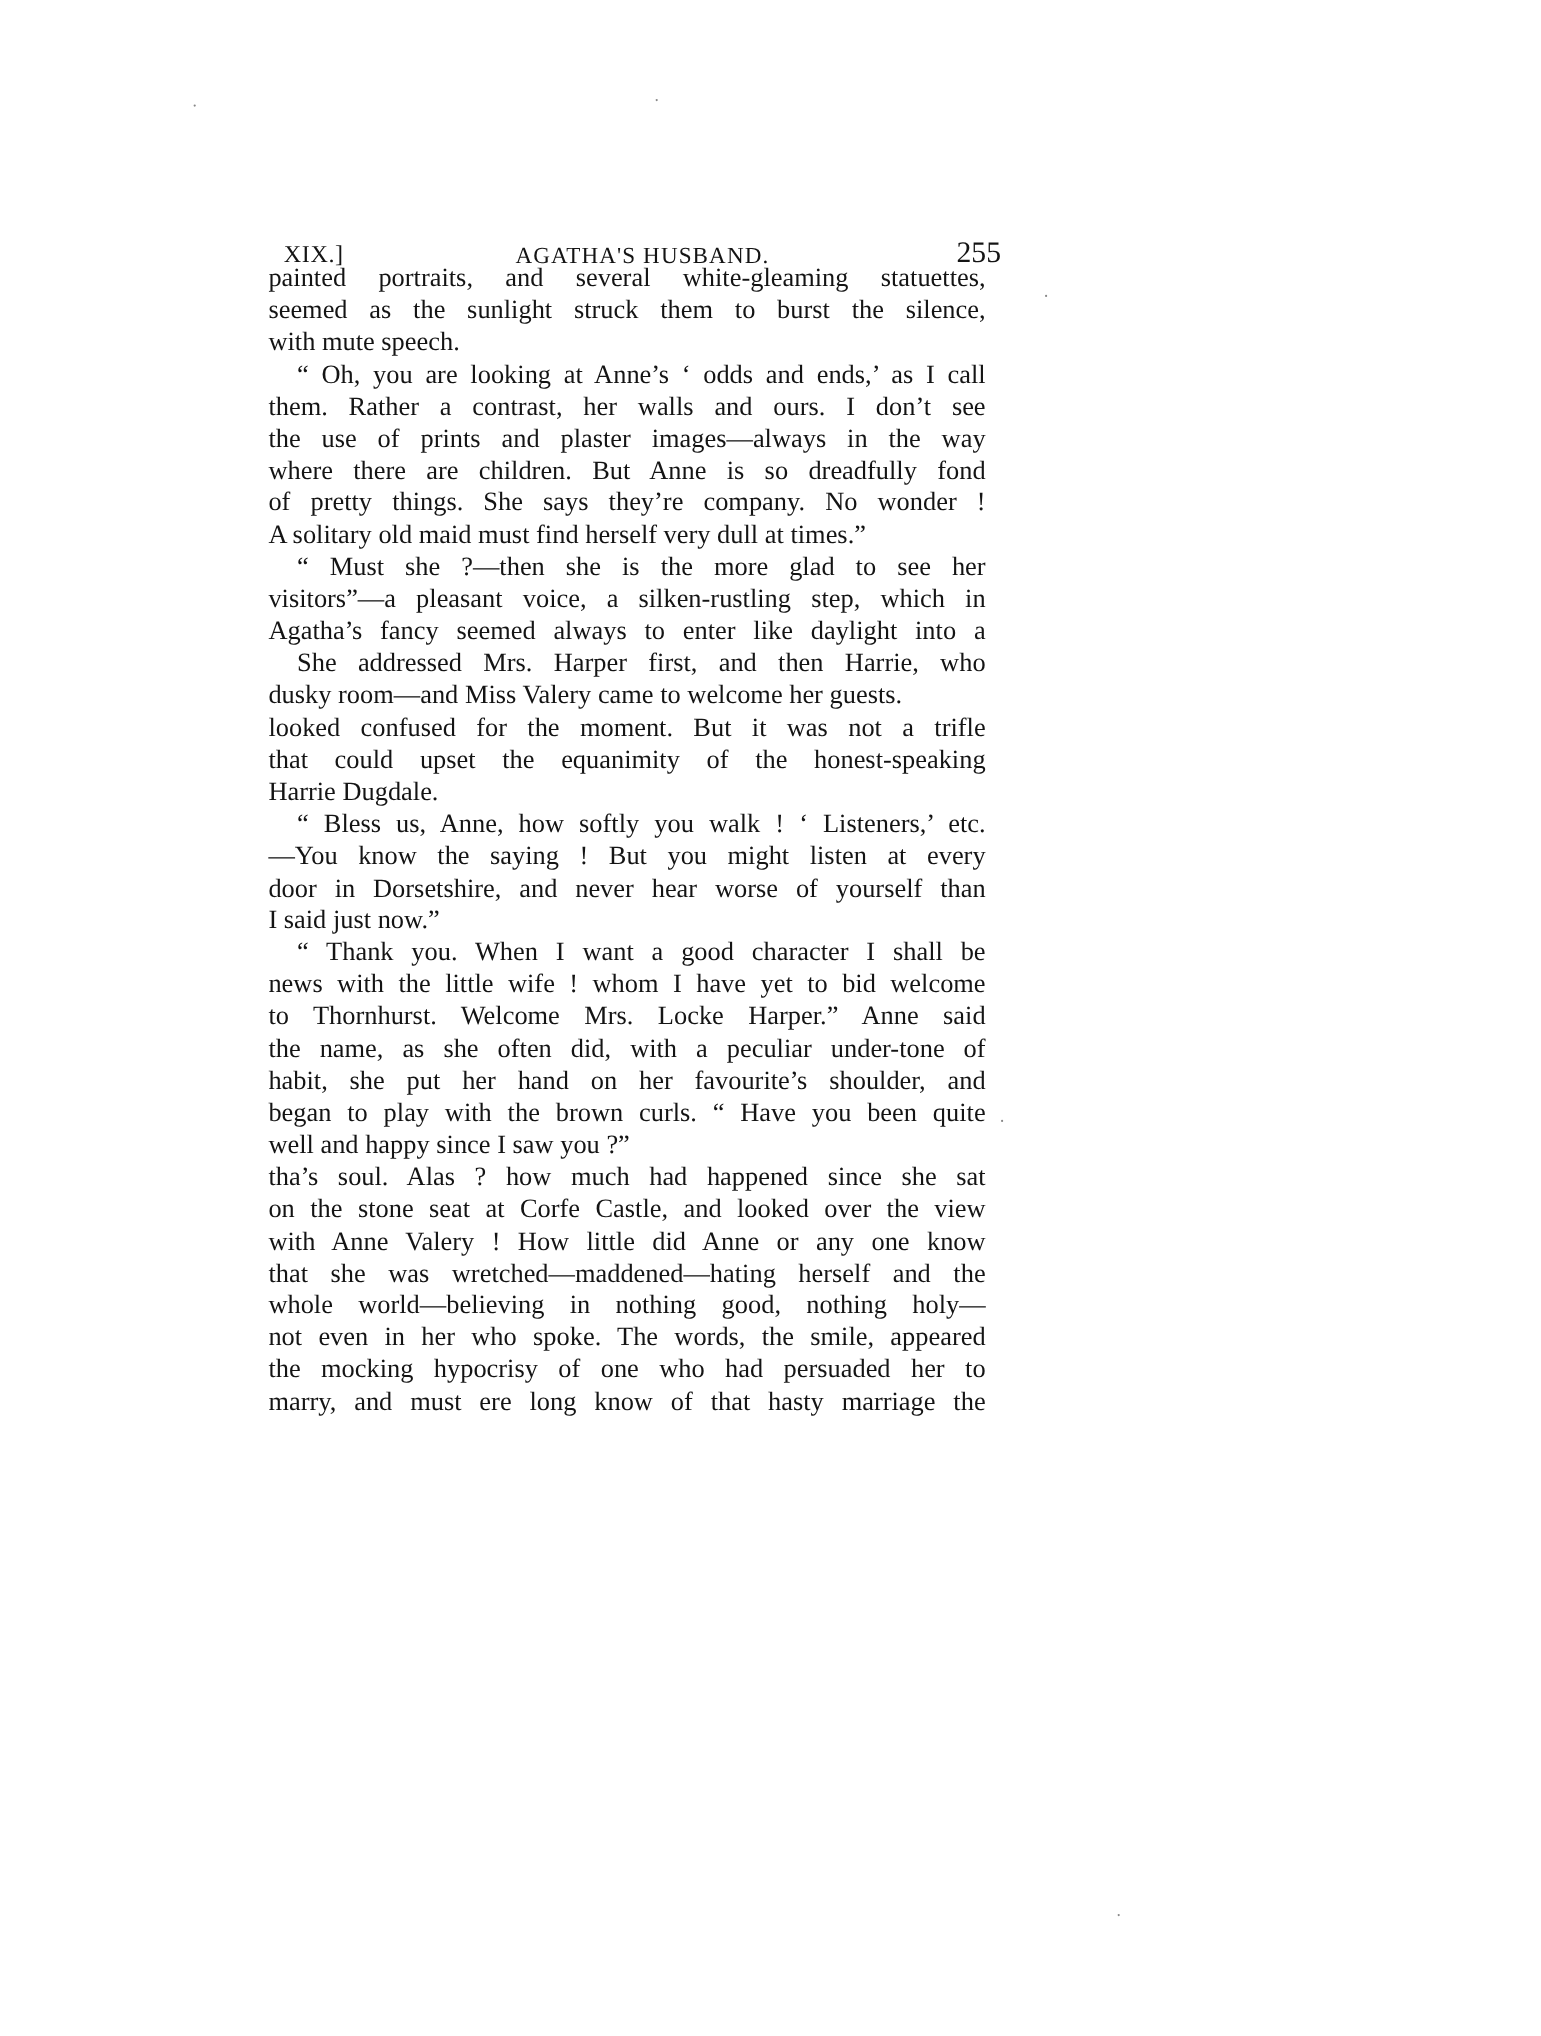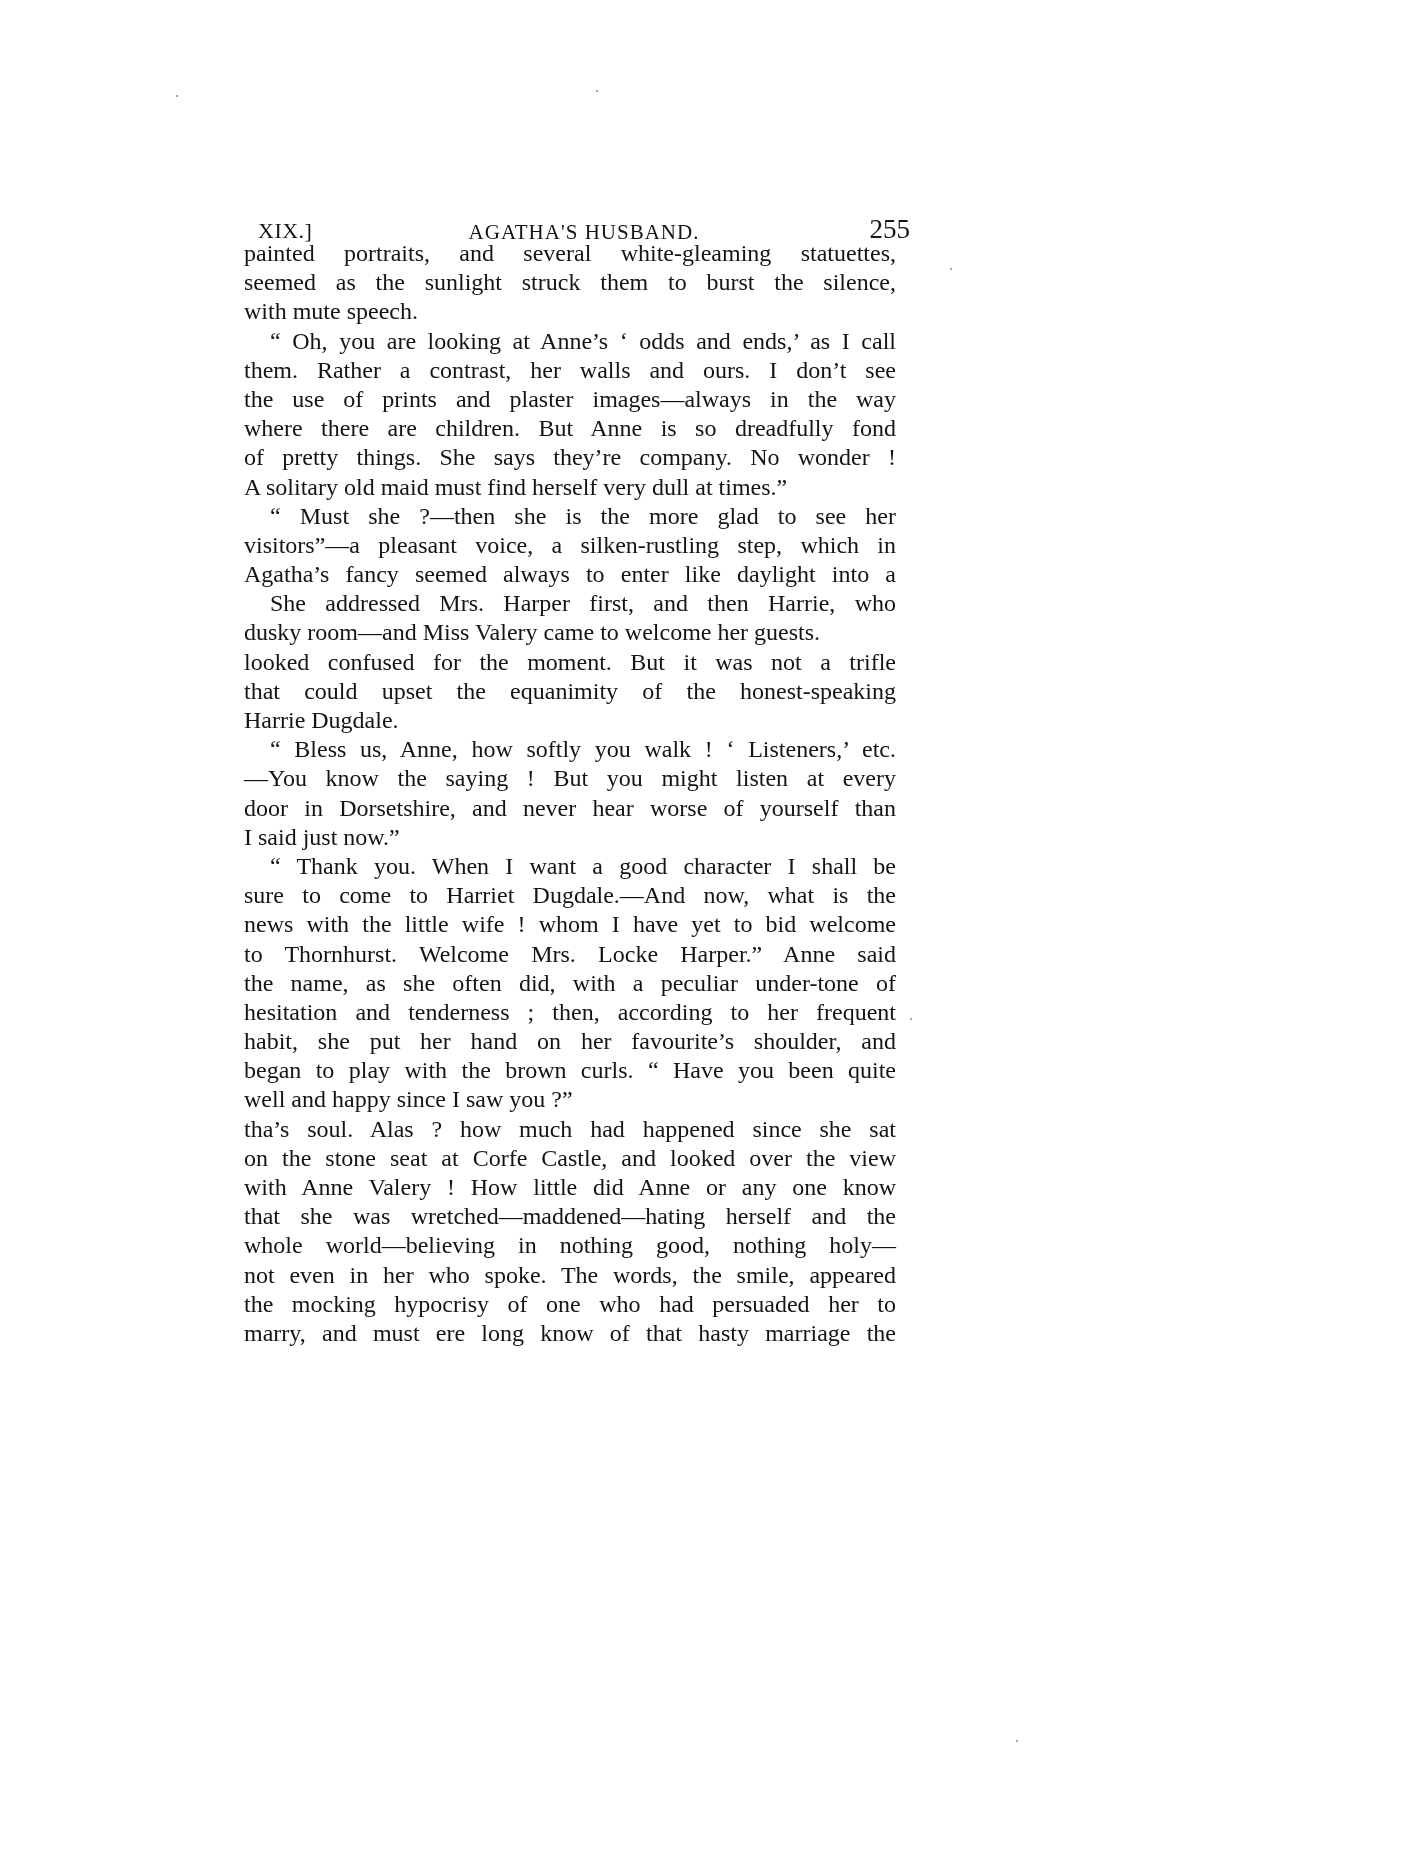--- a/index.html
+++ b/index.html
@@ -109,25 +109,23 @@
       <div class="line indent">She addressed Mrs. Harper first, and then Harrie, who</div>
       <div class="line last">dusky room—and Miss Valery came to welcome her guests.</div>
       <div class="line">looked confused for the moment.  But it was not a trifle</div>
       <div class="line">that could upset the equanimity of the honest-speaking</div>
       <div class="line last">Harrie Dugdale.</div>
       <div class="line indent">“ Bless us, Anne, how softly you walk !  ‘ Listeners,’ etc.</div>
       <div class="line">—You know the saying !  But you might listen at every</div>
       <div class="line">door in Dorsetshire, and never hear worse of yourself than</div>
       <div class="line last">I said just now.”</div>
       <div class="line indent">“ Thank you.  When I want a good character I shall be</div>
-      <div class="line">sure to come to Harriet Dugdale.—And now, what is the</div>
       <div class="line">news with the little wife !  whom I have yet to bid welcome</div>
       <div class="line">to Thornhurst.  Welcome Mrs. Locke Harper.”  Anne said</div>
       <div class="line">the name, as she often did, with a peculiar under-tone of</div>
-      <div class="line">hesitation and tenderness ; then, according to her frequent</div>
       <div class="line">habit, she put her hand on her favourite’s shoulder, and</div>
       <div class="line">began to play with the brown curls.  “ Have you been quite</div>
       <div class="line last">well and happy since I saw you ?”</div>
       <div class="line">tha’s soul.  Alas ? how much had happened since she sat</div>
       <div class="line">on the stone seat at Corfe Castle, and looked over the view</div>
       <div class="line">with Anne Valery !  How little did Anne or any one know</div>
       <div class="line">that she was wretched—maddened—hating herself and the</div>
       <div class="line">whole world—believing in nothing good, nothing holy—</div>
       <div class="line">not even in her who spoke.  The words, the smile, appeared</div>
       <div class="line">the mocking hypocrisy of one who had persuaded her to</div>

